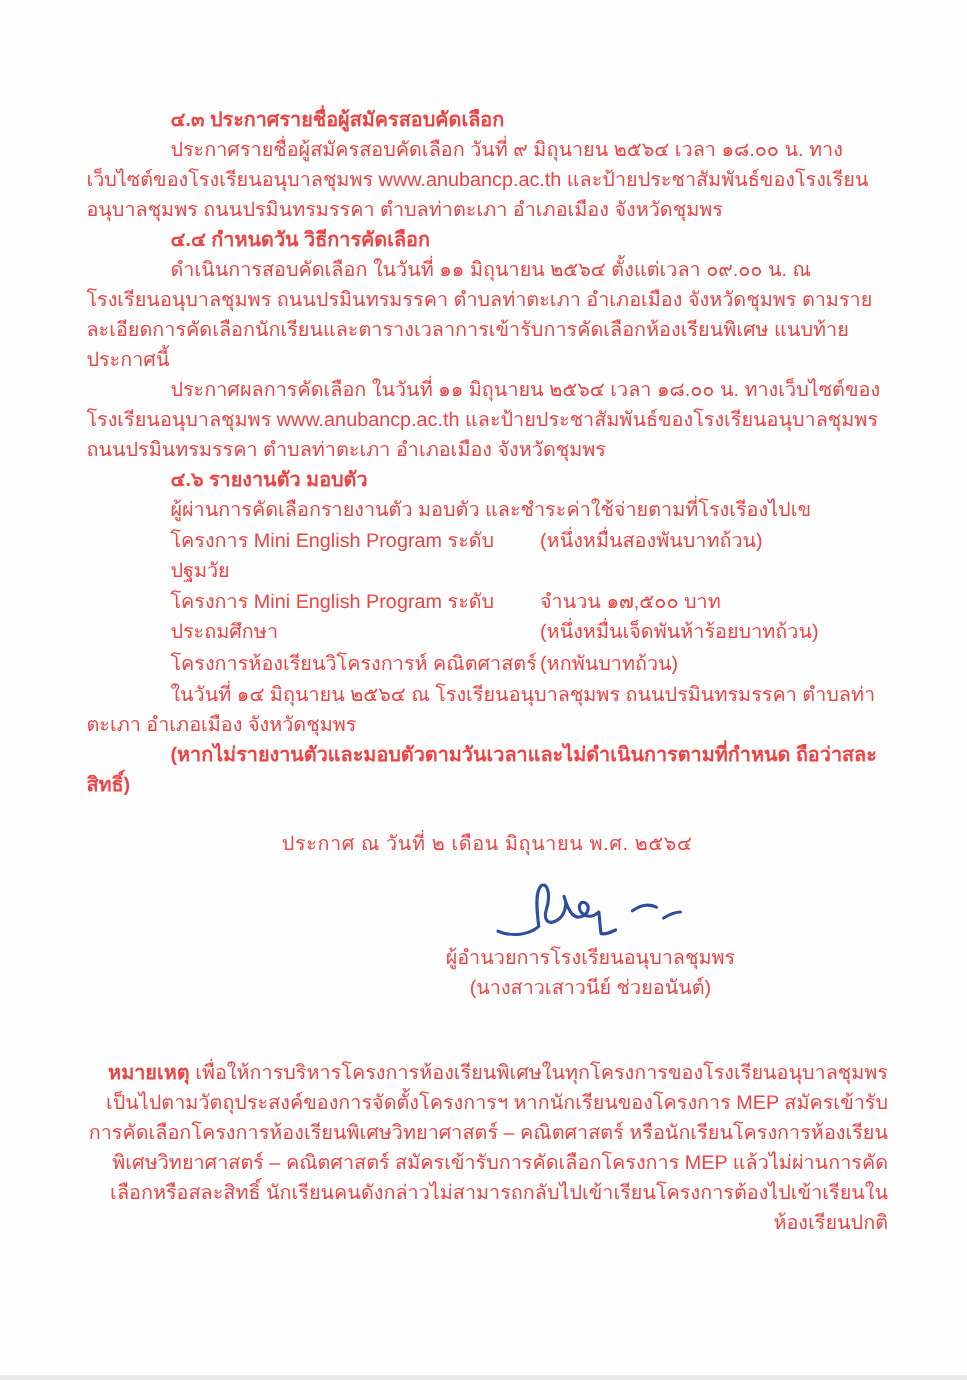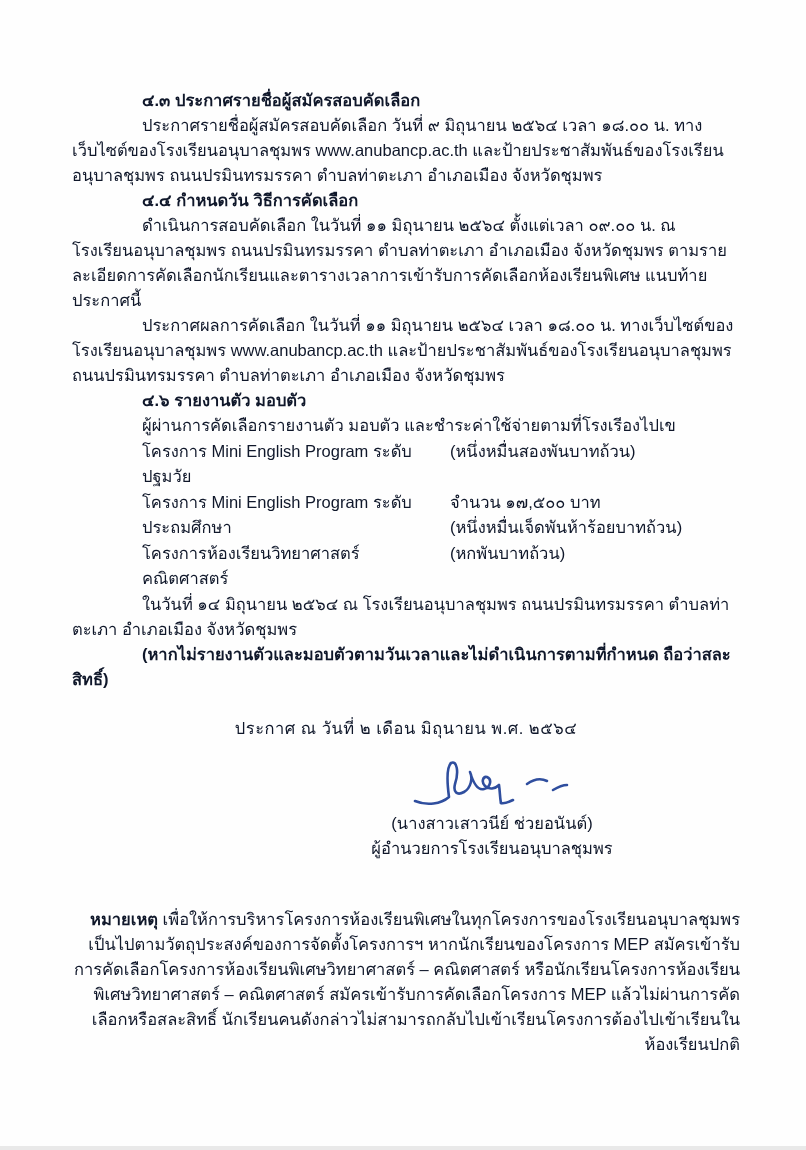--- a/index.html
+++ b/index.html
@@ -8,21 +8,21 @@
     background: #ffffff;
   }
   .page {
     position: relative;
     width: 806px;
     height: 1150px;
     margin: 0;
     background: #fefefe;
     overflow: hidden;
     font-family: "Liberation Sans", "DejaVu Sans", sans-serif;
-    color: #0f172a;
+    color: #ef4444;
     font-size: 16.5px;
     line-height: 25px;
   }
   .page::after { 
     content: "";
     position: absolute;
     left: 0; right: 0; bottom: 0;
     height: 4px;
     background: #e9e9e9;
   }
@@ -105,21 +105,21 @@
         </span>
       </div>
       <div class="fee-row">
         <span class="fee-program">โครงการ Mini English Program ระดับประถมศึกษา</span>
         <span class="fee-amounts">
           <span class="fee-amount">จำนวน ๑๗,๕๐๐  บาท</span>
           <span class="fee-words">(หนึ่งหมื่นเจ็ดพันห้าร้อยบาทถ้วน)</span>
         </span>
       </div>
       <div class="fee-row">
-        <span class="fee-program">โครงการห้องเรียนวิทยาศาสตร์ คณิตศาสตร์</span>
+        <span class="fee-program">โครงการห้องเรียนวิโครงการห์ คณิตศาสตร์</span>
         <span class="fee-amounts">
           <span class="fee-words">(หกพันบาทถ้วน)</span>
         </span>
       </div>
     </div>
 
     <p class="para">ในวันที่ ๑๔ มิถุนายน ๒๕๖๔ ณ โรงเรียนอนุบาลชุมพร ถนนปรมินทรมรรคา ตำบลท่าตะเภา อำเภอเมือง จังหวัดชุมพร</p>
     <p class="warning">(หากไม่รายงานตัวและมอบตัวตามวันเวลาและไม่ดำเนินการตามที่กำหนด ถือว่าสละสิทธิ์)</p>
 
     <p class="issued-line">ประกาศ ณ  วันที่  ๒  เดือน  มิถุนายน  พ.ศ. ๒๕๖๔</p>
@@ -128,22 +128,22 @@
       <div class="signature-drawing">
         <svg width="170" height="56" viewBox="0 0 170 56" aria-hidden="true">
           <g fill="none" stroke="#2f4e9e" stroke-width="2.6" stroke-linecap="round" stroke-linejoin="round">
             <path d="M8,47 C20,52 34,50 42,43 C40,28 39,14 44,9 C50,6 52,18 48,30 C46,38 50,42 57,38 C64,34 66,24 63,18 C66,28 70,37 77,35 C84,33 85,25 80,23 C76,22 74,28 78,32 C82,36 88,35 92,31 C93,38 93,45 94,49"></path>
             <path d="M94,49 C98,50 102,48 106,46"></path>
             <path d="M120,30 C127,25 134,24 140,27"></path>
             <path d="M146,36 C151,33 156,31 160,31"></path>
           </g>
         </svg>
       </div>
+      <p>ผู้อำนวยการโรงเรียนอนุบาลชุมพร</p>
       <p>(นางสาวเสาวนีย์  ช่วยอนันต์)</p>
-      <p>ผู้อำนวยการโรงเรียนอนุบาลชุมพร</p>
     </div>
 
     <p class="note-block">
       <span class="note-label">หมายเหตุ</span>
       <span>เพื่อให้การบริหารโครงการห้องเรียนพิเศษในทุกโครงการของโรงเรียนอนุบาลชุมพร เป็นไปตามวัตถุประสงค์ของการจัดตั้งโครงการฯ หากนักเรียนของโครงการ MEP สมัครเข้ารับการคัดเลือกโครงการห้องเรียนพิเศษวิทยาศาสตร์ – คณิตศาสตร์ หรือนักเรียนโครงการห้องเรียนพิเศษวิทยาศาสตร์ – คณิตศาสตร์ สมัครเข้ารับการคัดเลือกโครงการ MEP แล้วไม่ผ่านการคัดเลือกหรือสละสิทธิ์ นักเรียนคนดังกล่าวไม่สามารถกลับไปเข้าเรียนโครงการต้องไปเข้าเรียนในห้องเรียนปกติ</span>
     </p>
 
   </div>
 </div>
 

